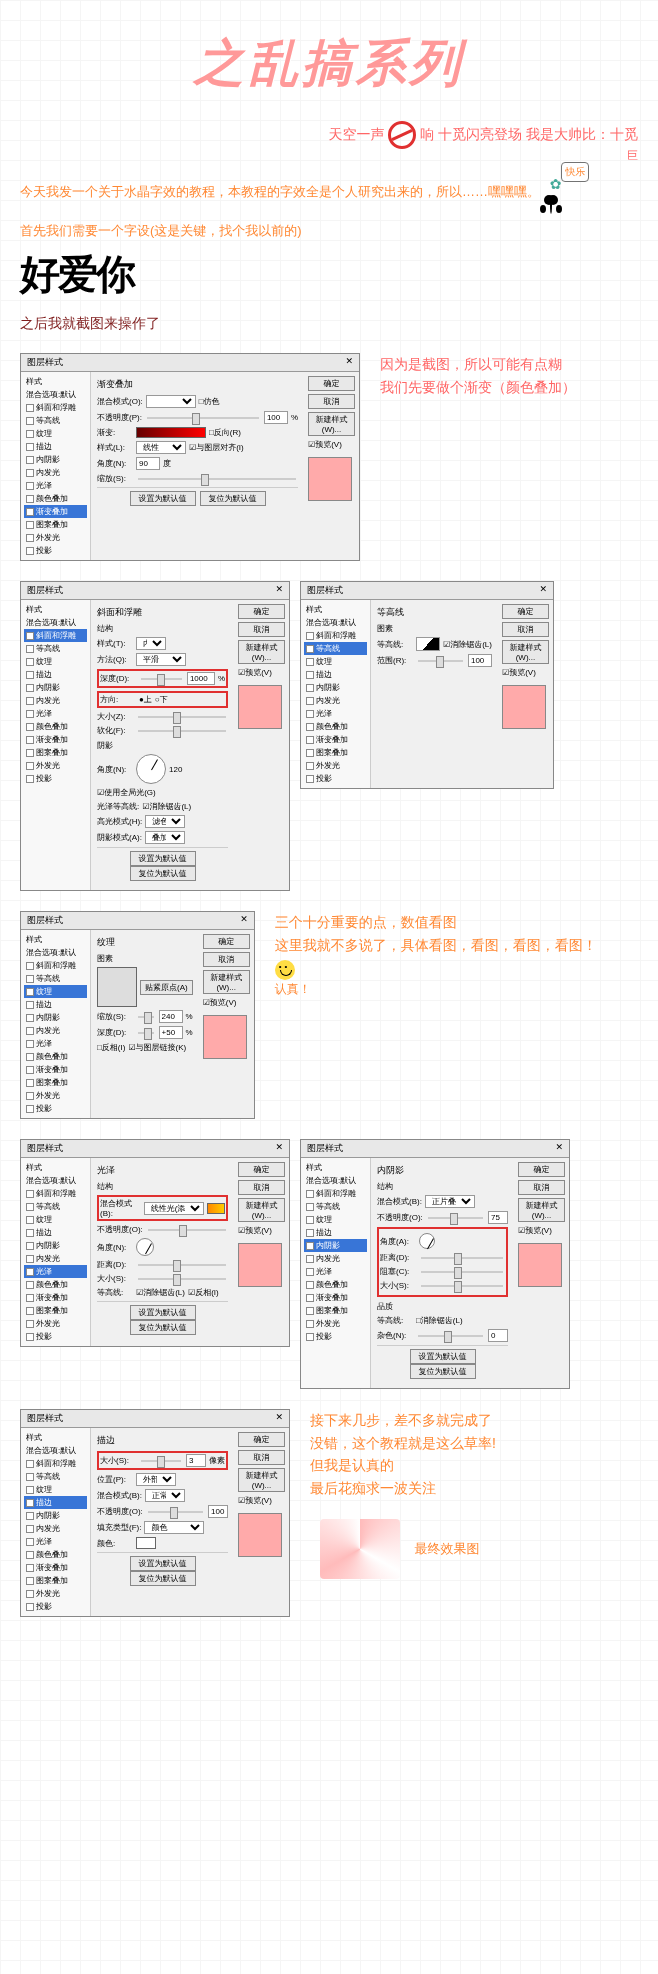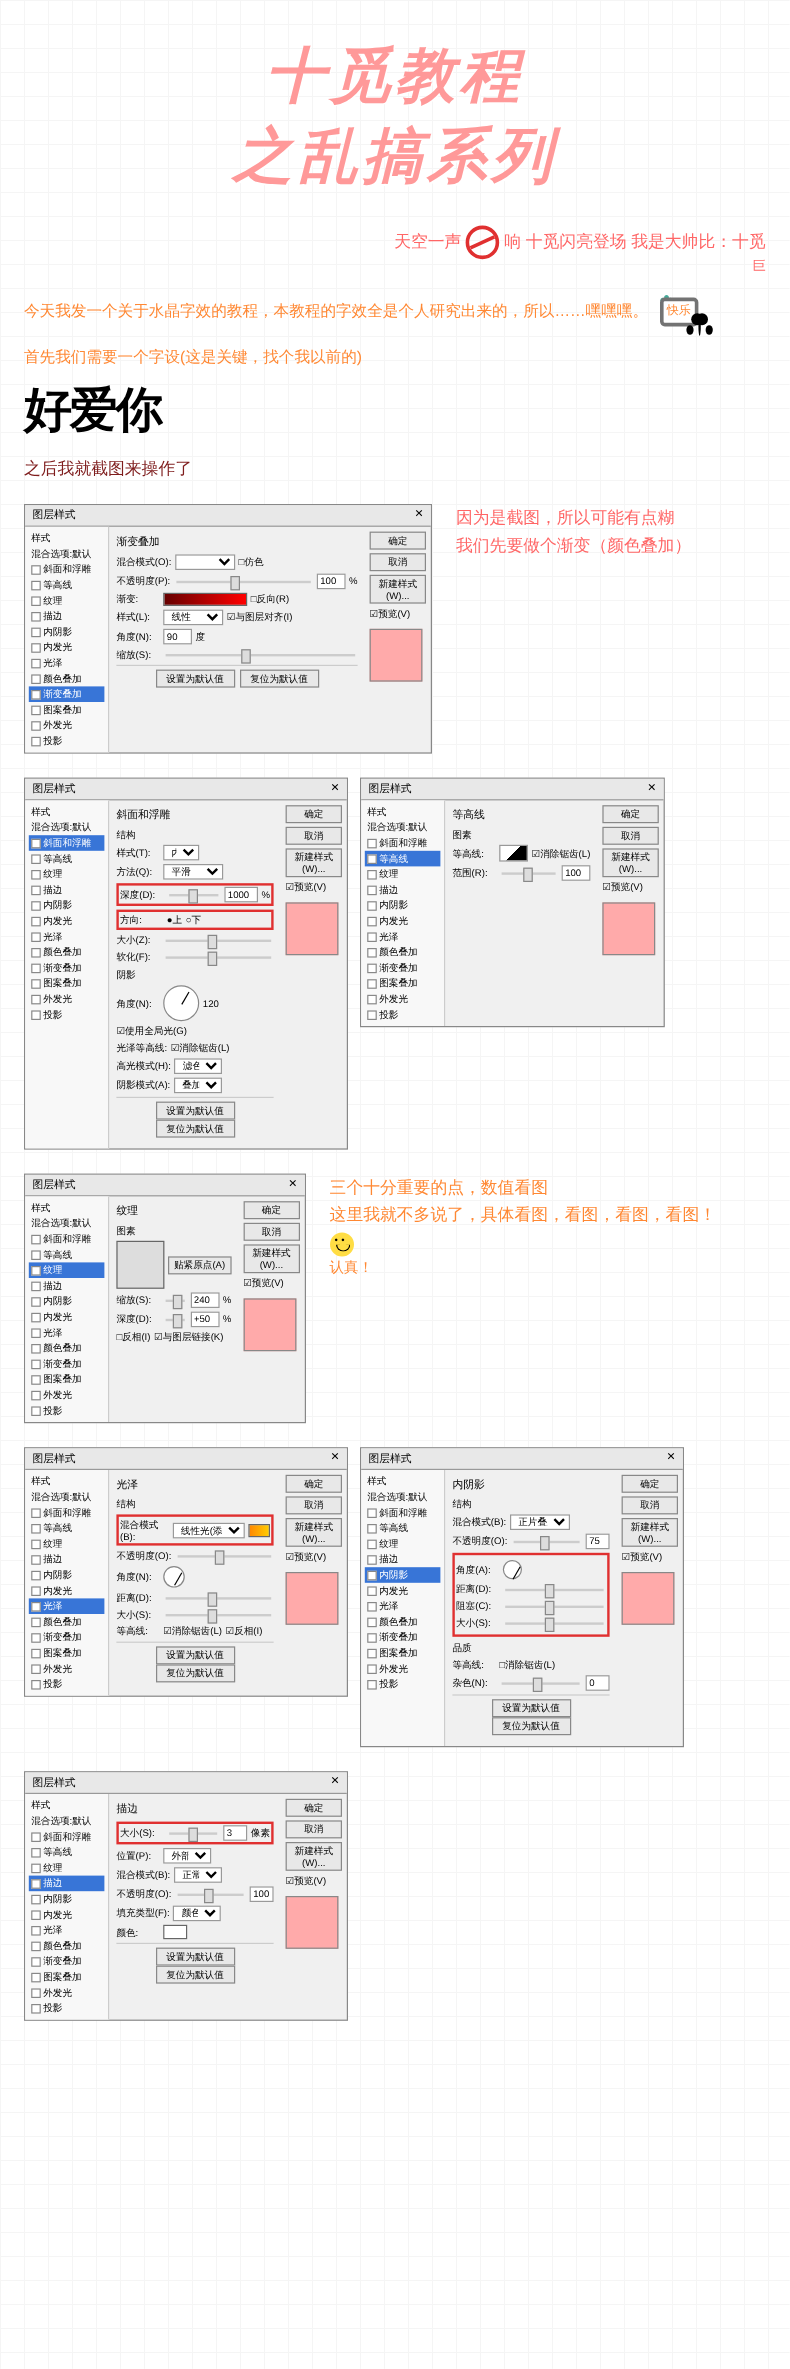--- a/index.html
+++ b/index.html
@@ -9,21 +9,21 @@
 .intro-text{color:#ff6666;font-size:14px;padding:4px 20px;text-align:right;line-height:1.6}
 .intro-orange{color:#ff8833;font-size:13px;padding:4px 20px;line-height:1.6}
 .red-circle{display:inline-block;border:3px solid #e03030;border-radius:50%;width:28px;height:28px;position:relative;vertical-align:middle}
 .red-circle::after{content:"";position:absolute;width:100%;height:3px;background:#e03030;top:50%;left:0;transform:translateY(-50%) rotate(-25deg)}
 .panda{display:inline-block;width:40px;height:40px;vertical-align:middle;margin-left:6px}
 .panda .head{width:30px;height:26px;background:#fff;border:1px solid #000;border-radius:50%;position:relative;margin:4px auto 0}
 .panda .ear{width:10px;height:10px;background:#000;border-radius:50%;position:absolute;top:-3px}
 .panda .ear.l{left:-3px}.panda .ear.r{right:-3px}
 .panda .eye{width:6px;height:8px;background:#000;border-radius:50%;position:absolute;top:7px}
 .panda .eye.l{left:5px}.panda .eye.r{right:5px}
-.speech{display:inline-block;background:#fff;border:3px solid #737373;border-radius:4px;font-size:10px;padding:1px 3px;position:relative;top:-14px}
+.speech{display:inline-block;background:#fff;border:1px solid #737373;border-radius:4px;font-size:10px;padding:1px 3px;position:relative;top:-14px}
 .flower{font-size:14px;color:#4a9}
 .calli{width:200px;margin:10px 20px;font-family:serif;font-weight:900}
 .calli-line{font-size:40px;letter-spacing:-2px;color:#000;line-height:1}
 .section-label{color:#7f1d1d;font-size:14px;padding:10px 20px}
 .dialog-row{display:flex;gap:10px;padding:10px 20px;align-items:flex-start}
 .dialog{background:#f0f0f0;border:1px solid #888;font-size:9px;color:#000;min-width:220px;max-width:270px}
 .dialog.wide{min-width:340px;max-width:380px}
 .dialog-title{background:#e8e8e8;border-bottom:1px solid #999;padding:2px 6px;font-size:9px;display:flex;justify-content:space-between}
 .dialog-body{display:flex;min-height:150px}
 .d-sidebar{width:70px;background:#f8f8f8;border-right:1px solid #ccc;padding:3px}
@@ -54,21 +54,20 @@
 .emoji-face{display:inline-block;width:20px;height:20px;background:#ffdd44;border-radius:50%;position:relative;vertical-align:middle}
 .emoji-face::before{content:"••";position:absolute;top:2px;left:4px;font-size:8px;letter-spacing:3px}
 .emoji-face::after{content:"";position:absolute;width:10px;height:5px;border:1px solid #000;border-top:none;border-radius:0 0 10px 10px;bottom:4px;left:5px}
 .final-img{width:80px;height:60px;margin:10px;background:conic-gradient(#fbb,#fff,#fbb,#fff);border-radius:4px;display:inline-block;vertical-align:middle}
 .final-label{color:#ff8833;font-size:13px}
 </style>
 </head>
 <body>
 
 <div class="title-block">
-  <div class="title-main">十觅教程</div>
   <div class="title-main">之乱搞系列</div>
 </div>
 
 <div class="intro-text">
   <span>天空一声</span>
   <span class="red-circle"></span>
   <span>响 十觅闪亮登场 我是大帅比：十觅</span>
   <div style="font-size:11px;margin-top:-2px">巨</div>
 </div>
 <div class="intro-orange">
@@ -792,30 +791,40 @@
             <label>混合模式(B):</label>
             <select class="d-input" style="width:40px"><option>正常</option></select>
           </div>
         <div class="d-row">
             <label>不透明度(O):</label>
             <div class="d-slider"></div>
             <input class="d-input" style="width: 20px;" value="100">
           </div>
         <div class="d-row">
             <label>填充类型(F):</label>
-            <select class="d-input" style="width:40px"><option>颜色</option></select>
+            <select class="d-input" style="width:60px"><option>颜色</option></select>
           </div>
         <div class="d-row">
             <label>颜色:</label>
             <span style="width:20px;height:12px;background:#fff;border:1px solid #666;display:inline-block"></span>
           </div>
         <div class="bottom-btns"><span class="d-btn">设置为默认值</span><span class="d-btn">复位为默认值</span></div>
       </div>
       <div class="d-btn-col">
         <div class="d-btn">确定</div>
         <div class="d-btn">取消</div>
         <div class="d-btn">新建样式(W)...</div>
         <div style="font-size:8px">☑预览(V)</div>
         <div class="d-swatch"></div>
       </div>
     </div>
   </div>
+  <div class="note-col">
+    <div class="note-orange">接下来几步，差不多就完成了</div>
+    <div class="note-orange">没错，这个教程就是这么草率!</div>
+    <div class="note-orange">但我是认真的</div>
+    <div class="note-orange">最后花痴求一波关注</div>
+    <div style="margin-top:10px">
+      <span class="final-img"></span>
+      <span class="final-label">最终效果图</span>
+    </div>
+  </div>
 </div>
 
 </body></html>

